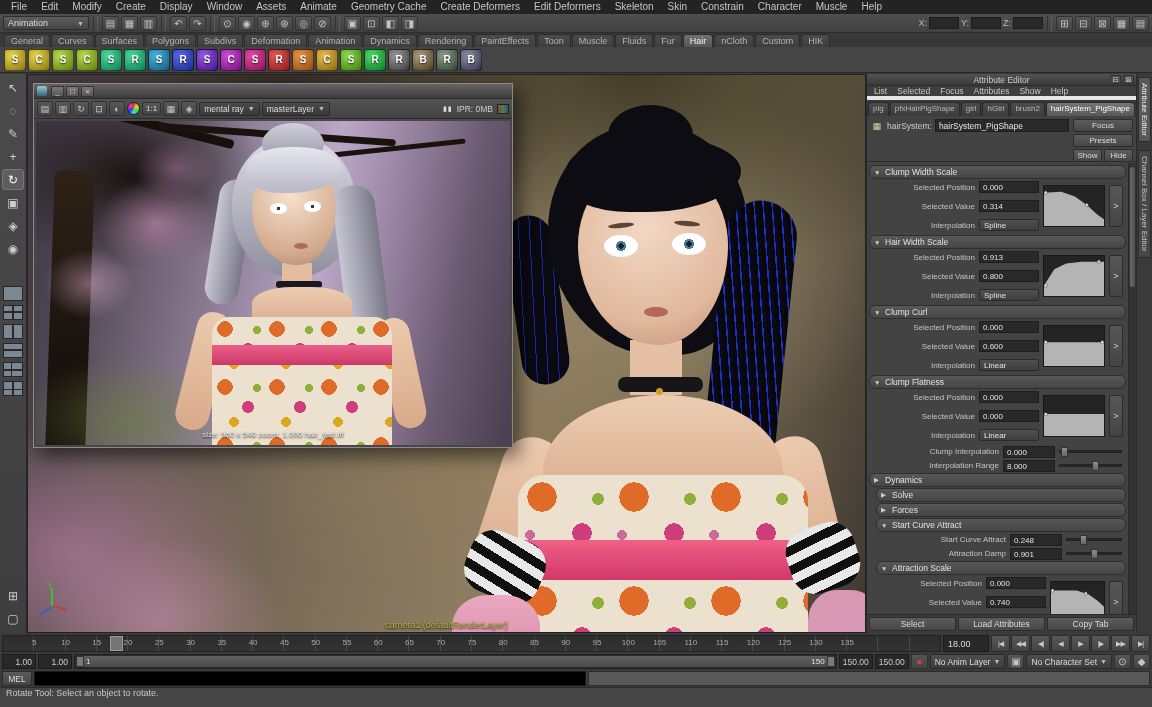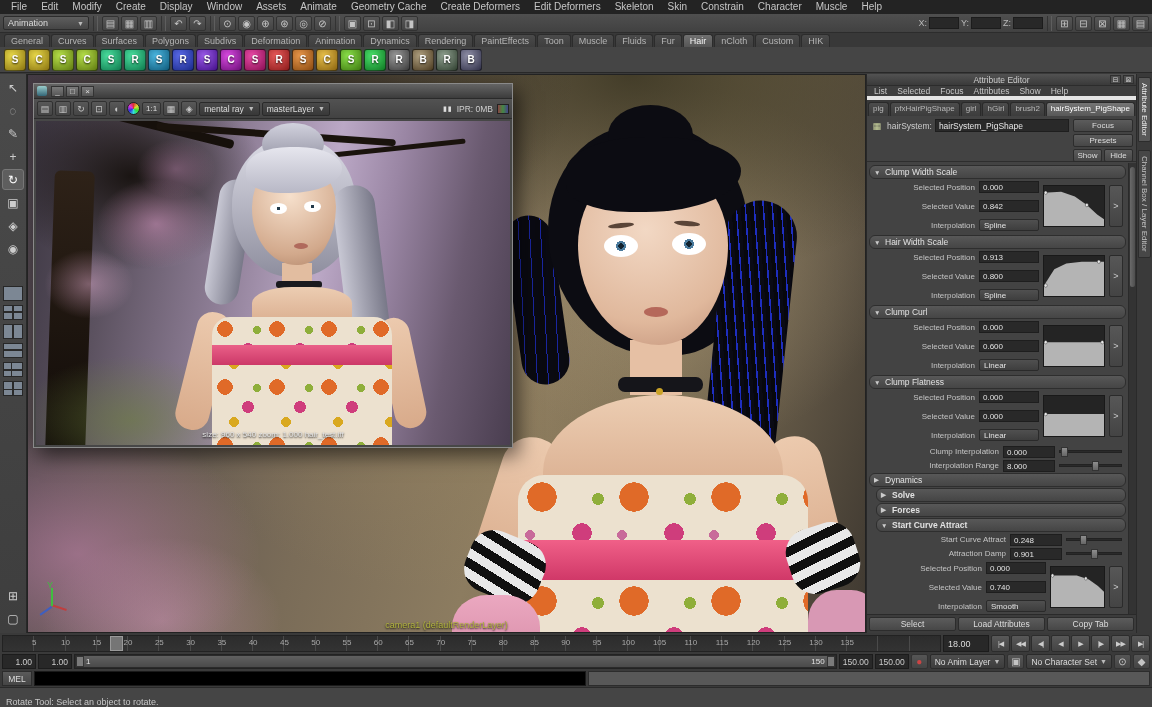--- a/index.html
+++ b/index.html
@@ -226,21 +226,21 @@
   .ae-node-right{width:60px;display:flex;flex-direction:column;gap:2px;}
   .ae-btn{height:13px;font-size:8px;color:#ddd;background:linear-gradient(#5c5c5c,#474747);
           border:1px solid #2c2c2c;border-radius:2px;line-height:11px;text-align:center;padding:0;}
   .showhide{display:flex;gap:2px;}
   .showhide .ae-btn{flex:1;}
   .ae-body{position:absolute;left:0;right:8px;top:89px;bottom:19px;overflow:hidden;padding:1px 2px 0 2px;}
   .ae-scrollbar{position:absolute;right:0;top:89px;bottom:19px;width:8px;background:#333;border-left:1px solid #2a2a2a;}
   .ae-thumb{position:absolute;left:1px;right:1px;top:4px;height:120px;background:linear-gradient(90deg,#6a6a6a,#4e4e4e);border-radius:3px;}
   .ae-sechdr{height:14px;background:linear-gradient(#585858,#454545);border:1px solid #2e2e2e;border-radius:6px;
              display:flex;align-items:center;gap:4px;padding:0 4px;margin:1px 0;font-size:8.5px;color:#e2e2e2;}
-  .ae-sechdr.ind{margin-left:7px;font-weight:bold;}
+  .ae-sechdr.ind{margin-left:7px;}
   .tri{font-size:6.5px;color:#ccc;width:7px;}
   .ramp-grid{display:grid;grid-template-columns:104px 60px 1fr 15px;grid-auto-rows:14px;
              gap:5px 4px;padding:0 2px 2px 2px;align-items:center;}
   .ramp-grid.ind{margin-left:7px;}
   .rlab{grid-column:1;font-size:8px;color:#c4c4c4;text-align:right;white-space:nowrap;}
   .rfield{grid-column:2;height:12px;background:#292929;border:1px solid #1e1e1e;font-size:8px;
           color:#e2e2e2;line-height:11px;padding:0 3px;}
   .rdd{grid-column:2;height:12px;background:linear-gradient(#505050,#3e3e3e);border:1px solid #2a2a2a;
        font-size:8px;color:#e2e2e2;line-height:11px;padding:0 4px;border-radius:2px;}
   .rcurve{grid-column:3;grid-row:1/4;height:42px;background:#242424;border:1px solid #191919;position:relative;}
@@ -303,21 +303,21 @@
 
   
   #cmdrow{position:absolute;left:0;top:670px;width:1152px;height:17px;background:#3a3a3a;
           display:flex;gap:2px;padding:1px 2px;}
   .mel{width:30px;background:linear-gradient(#5a5a5a,#454545);border:1px solid #2c2c2c;color:#ddd;
        font-size:8.5px;display:flex;align-items:center;justify-content:center;}
   .melinput{width:552px;background:#000;border:1px solid #1a1a1a;color:#ddd;
             font:9px "DejaVu Sans Mono",monospace;padding:0 3px;}
   .melresult{flex:1;background:#585858;border:1px solid #2c2c2c;}
   #helpline{position:absolute;left:0;top:687px;width:1152px;height:20px;background:#454545;
-            border-top:1px solid #2a2a2a;display:flex;align-items:flex-end;padding:0 6px;
+            border-top:1px solid #2a2a2a;display:flex;align-items:flex-start;padding:0 6px;
             font-size:9px;color:#c8c8c8;}
 </style>
 </head>
 <body>
 
 <div id="app">
 
   <div id="menubar">
 
   <div class="menu">File</div>
@@ -753,21 +753,21 @@
         <div class="rfield">0.000</div>
         <div class="rcurve">
           <svg viewBox="0 0 70 42" preserveAspectRatio="none">
               <polygon points="0,7 20,6 36,11 50,20 62,30 70,35 70,42 0,42" fill="#b4b4b4"></polygon>
               <circle cx="2" cy="7" r="1.8" fill="#e8e8e8" stroke="#2a2a2a" stroke-width="0.5"></circle>
               <circle cx="50" cy="20" r="1.8" fill="#e8e8e8" stroke="#2a2a2a" stroke-width="0.5"></circle>
             </svg>
         </div>
         <div class="rmore">&gt;</div>
         <div class="rlab">Selected Value</div>
-        <div class="rfield">0.842</div>
+        <div class="rfield">0.314</div>
         <div class="rlab">Interpolation</div>
         <div class="rdd">Spline</div>
       </div>
 
       <div class="ae-sechdr">
         <span class="tri">▼</span>
         <span>Hair Width Scale</span>
       </div>
       <div class="ramp-grid">
         <div class="rlab">Selected Position</div>
@@ -867,20 +867,24 @@
           </div>
       </div>
       <div class="srow ind">
         <div class="rlab">Attraction Damp</div>
         <div class="rfield">0.901</div>
         <div class="strack">
             <div class="sthumb" style="left:45%"></div>
           </div>
       </div>
 
+      <div class="ae-sechdr ind">
+        <span class="tri">▼</span>
+        <span>Attraction Scale</span>
+      </div>
       <div class="ramp-grid ind">
         <div class="rlab">Selected Position</div>
         <div class="rfield">0.000</div>
         <div class="rcurve">
           <svg viewBox="0 0 70 42" preserveAspectRatio="none">
               <polygon points="0,9 34,9 50,13 62,20 70,26 70,42 0,42" fill="#b4b4b4"></polygon>
               <circle cx="2" cy="9" r="1.8" fill="#e8e8e8" stroke="#2a2a2a" stroke-width="0.5"></circle>
               <circle cx="46" cy="12" r="1.8" fill="#e8e8e8" stroke="#2a2a2a" stroke-width="0.5"></circle>
             </svg>
         </div>

